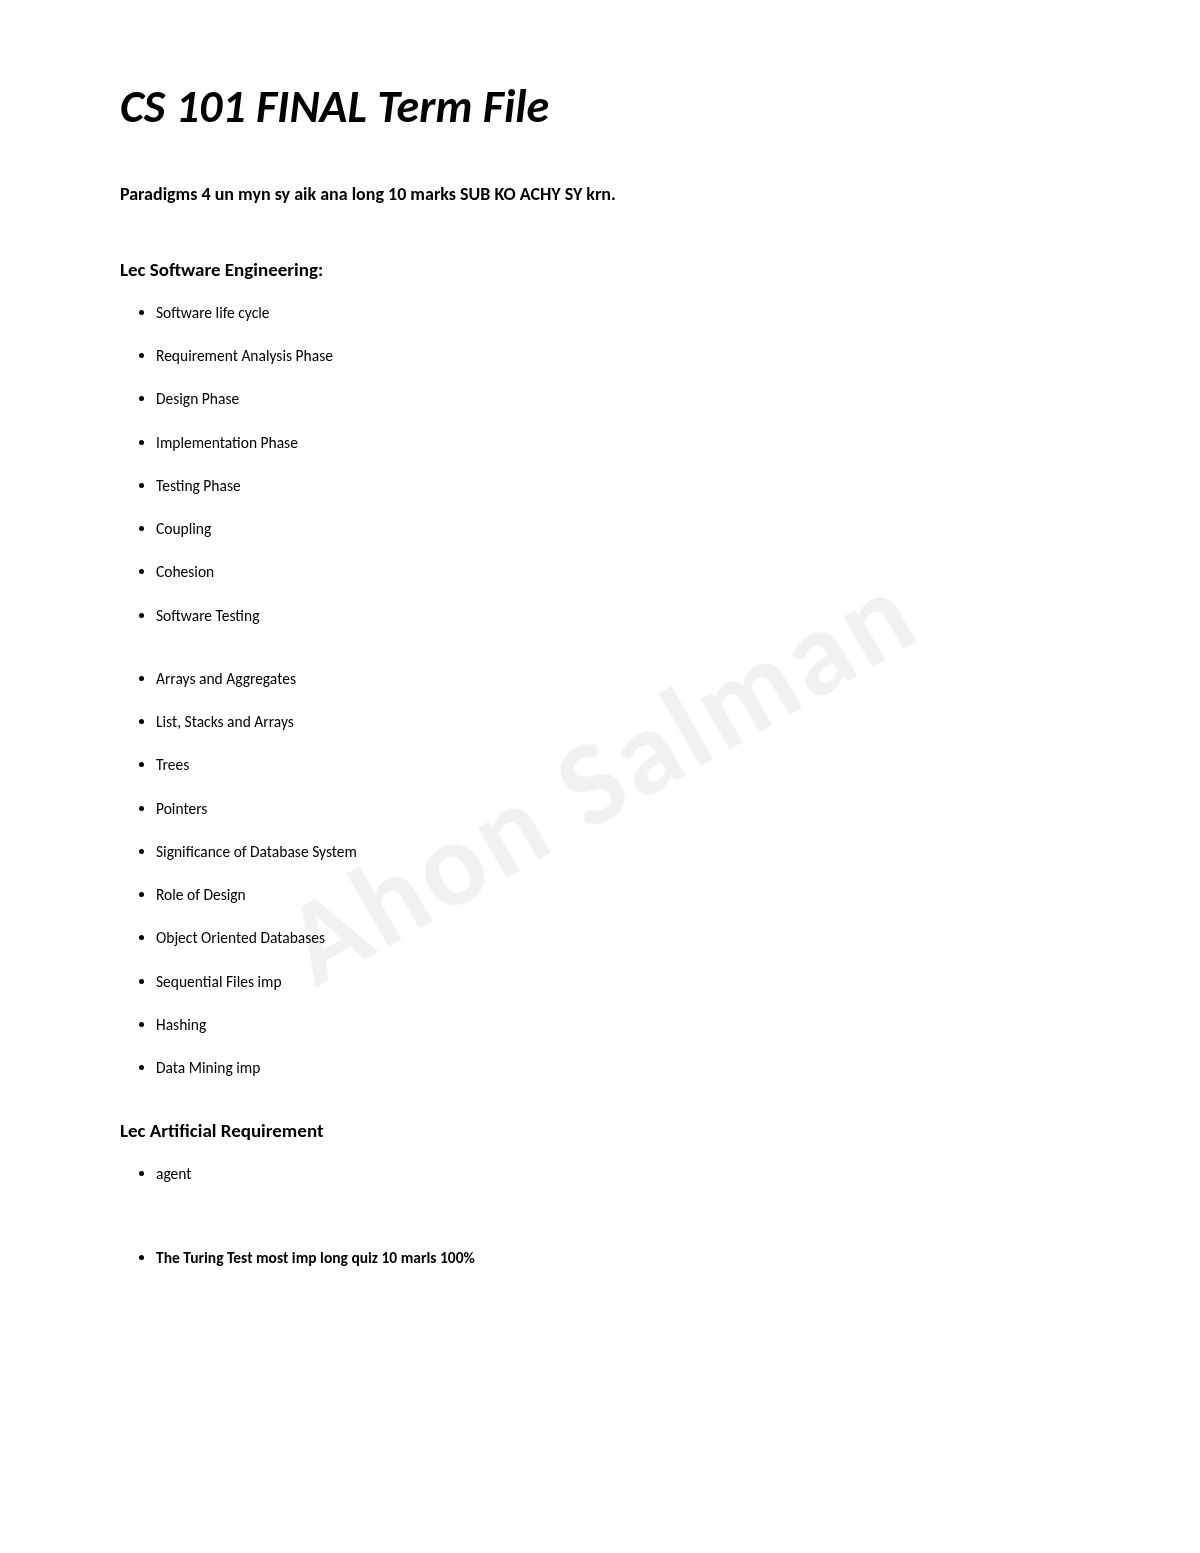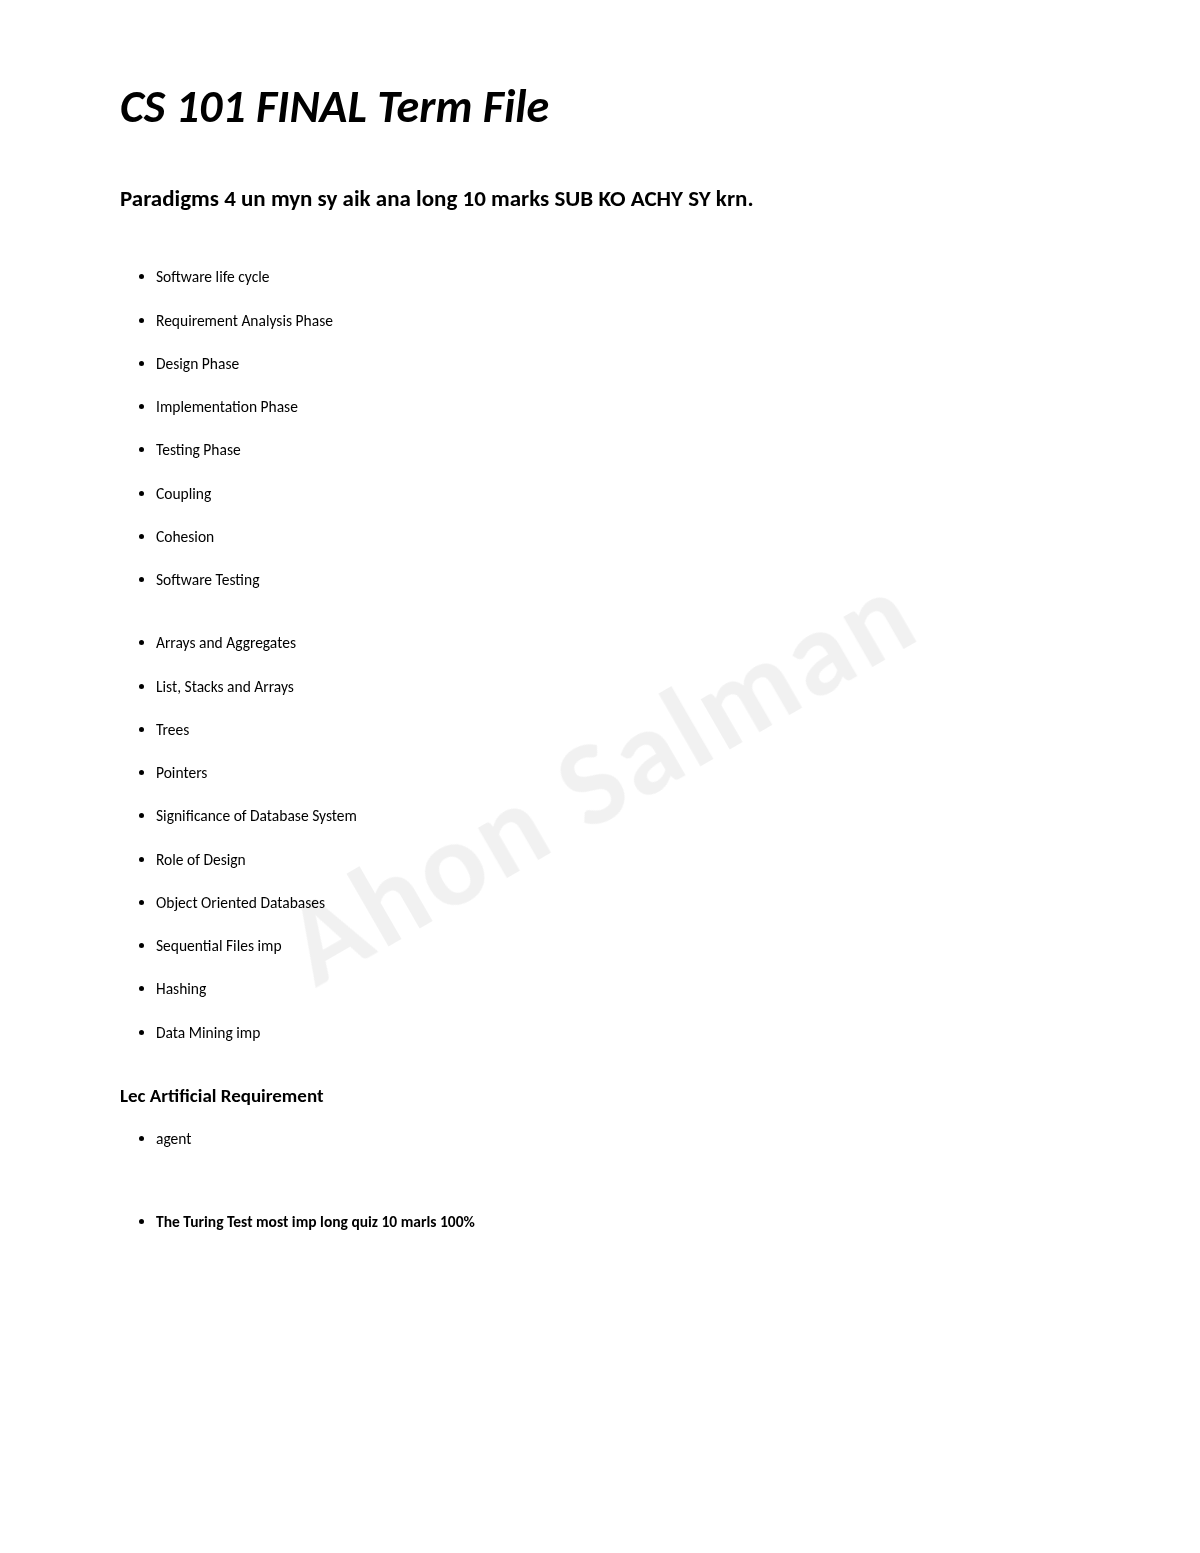--- a/index.html
+++ b/index.html
@@ -41,21 +41,21 @@
 
     .page-title {
       font-size: 46px;
       font-weight: 900;
       margin-bottom: 48px;
       line-height: 1.15;
       font-style: italic;
     }
 
     .subtitle {
-      font-size: 23px;
+      font-size: 18px;
       font-weight: 700;
       margin-bottom: 50px;
       line-height: 1.5;
     }
 
     .section {
       margin-bottom: 40px;
     }
 
     .section-heading {
@@ -88,20 +88,21 @@
 <div class="watermark">Ahon Salman</div>
 
 <div class="content">
 
   <h1 class="page-title">CS 101 FINAL Term File</h1>
 
   <p class="subtitle">Paradigms 4 un myn sy aik ana long 10 marks SUB KO ACHY SY krn.</p>
 
   <div id="sections-container">
       <div class="section">
+        <h2 class="section-heading">Lec Software Engineering:</h2>
         <ul class="bullet-list">
           <li>Software life cycle</li>
           <li>Requirement Analysis Phase</li>
           <li>Design Phase</li>
           <li>Implementation Phase</li>
           <li>Testing Phase</li>
           <li>Coupling</li>
           <li>Cohesion</li>
           <li>Software Testing</li>
         </ul>

